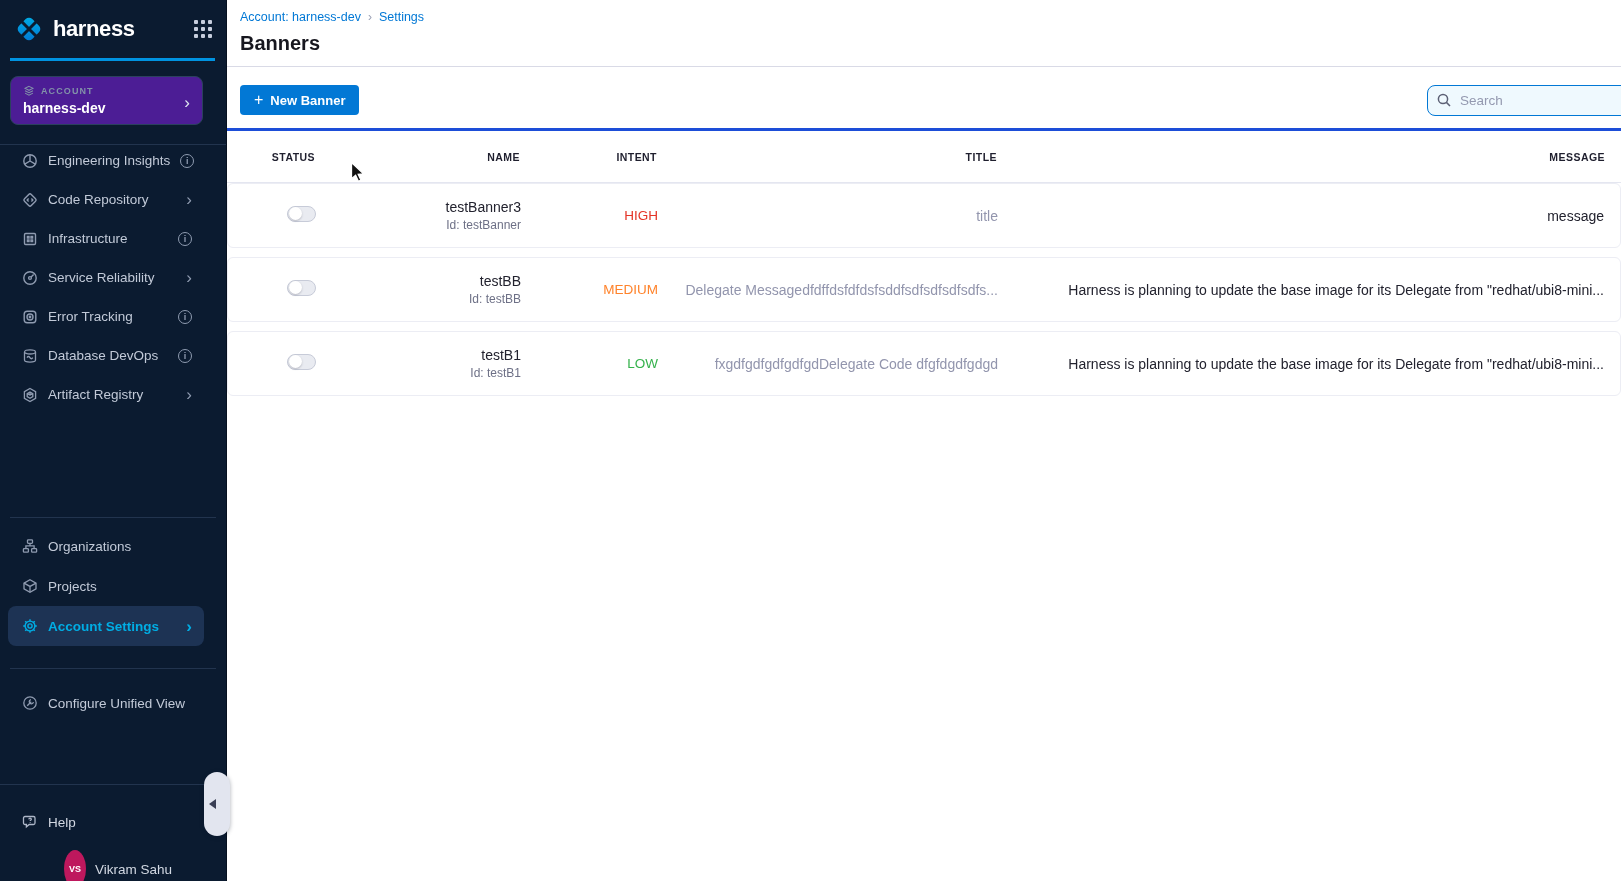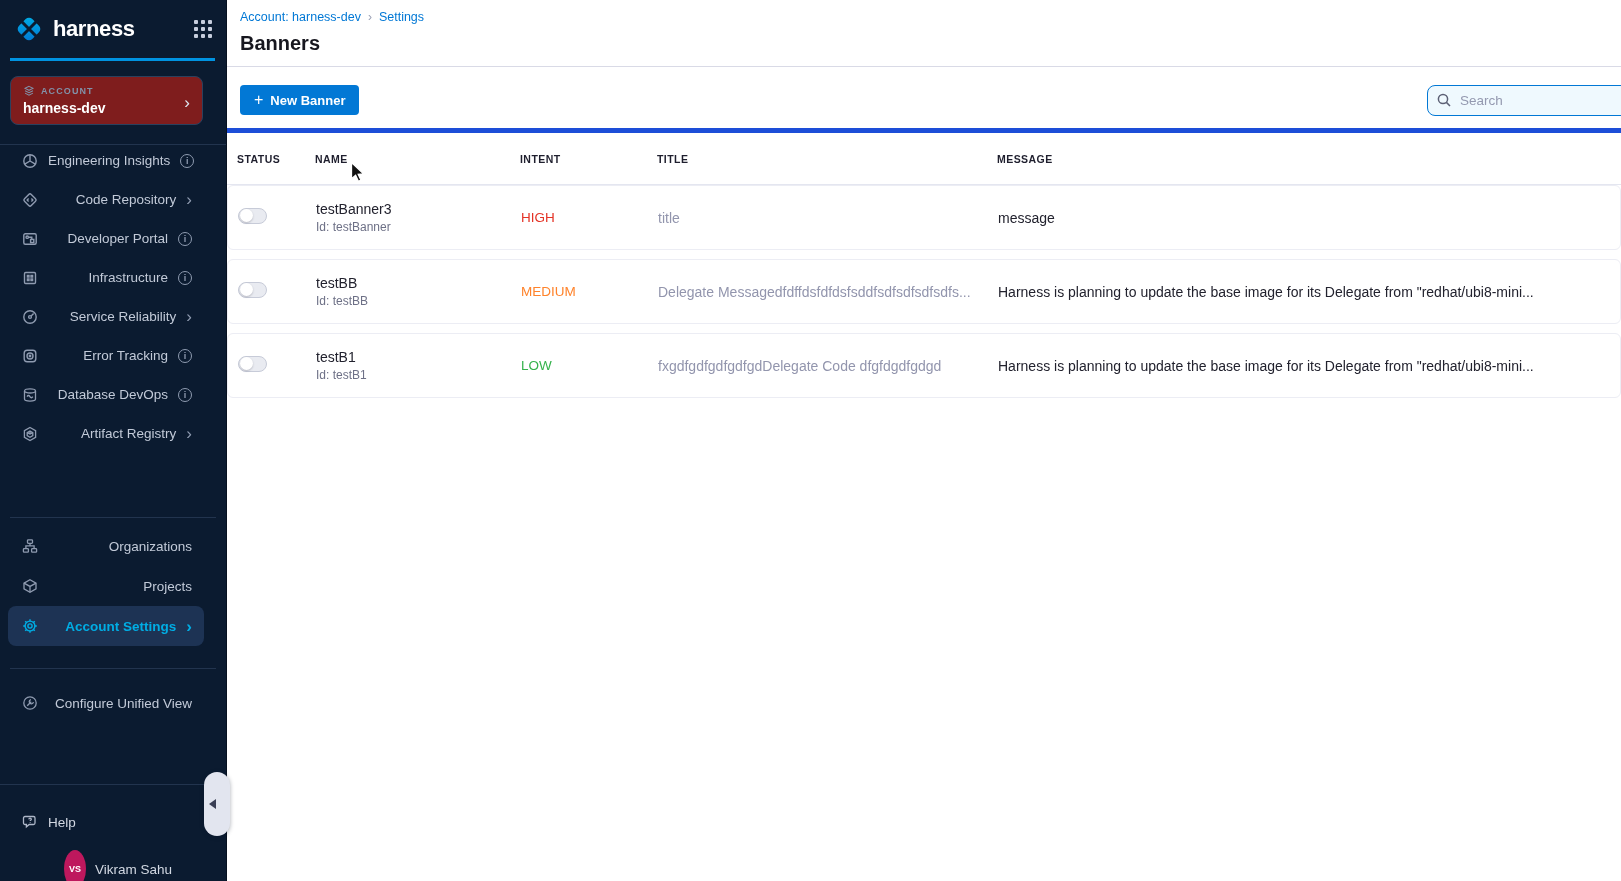--- a/index.html
+++ b/index.html
@@ -12,35 +12,35 @@
              background: #0b1b30; color: #c2cad8; border-right: 1px solid #06101f; }
   .brand-row { position: absolute; top: 0; left: 0; right: 0; height: 58px;
                display: flex; align-items: center; padding: 8px 14px; gap: 9px; }
   .logo { width: 30px; height: 30px; flex: 0 0 auto; }
   .brand-name { color: #ffffff; font-size: 22px; font-weight: 700; letter-spacing: -0.4px; flex: 1; }
   .grid-icon { display: grid; grid-template-columns: repeat(3, 4px); gap: 3px; cursor: pointer; }
   .grid-icon i { width: 4px; height: 4px; background: #c7cedd; border-radius: 1px; display: block; }
   .hr-blue { position: absolute; top: 58px; left: 10px; right: 11px; height: 3px; background: #0093e1; }
 
   .account-card { position: absolute; top: 76px; left: 10px; width: 193px; height: 49px;
-                  background: #7f1d1d; border: 1px solid #2b415e; border-radius: 8px;
+                  background: #4c1d95; border: 1px solid #2b415e; border-radius: 8px;
                   padding: 8px 12px; cursor: pointer; }
   .account-card .acc-top { display: flex; align-items: center; gap: 6px; }
   .acc-label { font-size: 9px; letter-spacing: 1.1px; color: #8292a9; font-weight: 700; }
   .acc-name { font-size: 14px; color: #ffffff; font-weight: 700; margin-top: 3px; }
   .acc-chevron { position: absolute; right: 12px; top: 17px; color: #dfe6f0; font-size: 17px; line-height: 1; }
   .acc-chevron::after { content: "\203A"; }
 
   .sb-divider { position: absolute; left: 0; right: 0; height: 1px; background: #22344e; }
   .sb-divider.inset { left: 10px; right: 10px; }
 
   .nav-group { position: absolute; left: 0; right: 22px; }
   .nav-item { display: flex; align-items: center; gap: 10px; height: 39px;
               padding: 0 12px 0 22px; font-size: 13.5px; color: #c2cad8; cursor: pointer;
-              border-radius: 8px; text-align: right; }
+              border-radius: 8px; }
   .nav-group.g2 .nav-item, .nav-group.g3 .nav-item { height: 40px; }
   .icon-slot { width: 16px; height: 16px; flex: 0 0 auto; color: #8f9bb0; display: flex; align-items: center; }
   .icon-slot svg { width: 16px; height: 16px; }
   .nav-label { flex: 1; white-space: nowrap; }
   .trail { flex: 0 0 auto; color: #8f9bb0; display: flex; align-items: center; justify-content: center; }
   .trail.chevron::after { content: "\203A"; font-size: 17px; line-height: 1; }
   .trail.info { width: 14px; height: 14px; border: 1.2px solid #8f9bb0; border-radius: 50%;
                 font-size: 9px; font-weight: 600; }
   .trail.info::after { content: "i"; }
   .nav-item.selected { background: #1d3354; margin-left: 8px; padding-left: 14px; }
@@ -78,21 +78,21 @@
                     display: flex; align-items: center; gap: 7px; cursor: pointer; }
   .plus-glyph { font-size: 16px; font-weight: 400; line-height: 1; }
   .plus-glyph::after { content: "+"; }
   .search-wrap { position: absolute; left: 1200px; top: 85px; width: 220px; height: 31px; }
   .search-wrap input { width: 100%; height: 100%; border: 1.5px solid #0278d5; border-radius: 8px;
                        background: #eff9fe; padding: 0 10px 0 32px; font-size: 13.5px;
                        font-family: "Liberation Sans", sans-serif; color: #22222e; outline: none; }
   .search-wrap input::placeholder { color: #9499b0; }
   .search-icon { position: absolute; left: 9px; top: 7px; width: 16px; height: 16px; color: #5c6075; }
 
-  .table-area { position: absolute; left: 0; right: 0; top: 128px; border-top: 5px solid #1d4ed8; }
+  .table-area { position: absolute; left: 0; right: 0; top: 128px; border-top: 3px solid #1d4ed8; text-align: right; }
   .tgrid { display: grid; grid-template-columns: 78px 205px 137px 340px 1fr;
            padding-left: 10px; padding-right: 16px; align-items: center; }
   .thead { height: 52px; border-bottom: 1px solid #e4e6f0; background: #fff; }
   .thead .th { font-size: 10.5px; font-weight: 700; letter-spacing: .45px; color: #1f1f2e; }
   .banner-row { height: 65px; margin-bottom: 9px; background: #fff;
                 border: 1px solid #ecedf4; border-radius: 6px; cursor: pointer; }
   .toggle { display: inline-block; width: 29px; height: 16px; border-radius: 8px;
             background: #e9ebf1; border: 1px solid #c7cbd8; position: relative; cursor: pointer; }
   .toggle .knob { position: absolute; left: 1px; top: 0.5px; width: 13px; height: 13px;
                   border-radius: 50%; background: #ffffff; box-shadow: 0 1px 2px rgba(40,41,61,.25); }
@@ -167,32 +167,20 @@
     <span class="icon-slot">
             <svg viewBox="0 0 16 16" fill="none" stroke="currentColor" stroke-width="1.4">
               <rect x="3.2" y="3.2" width="9.6" height="9.6" rx="1.8" transform="rotate(45 8 8)"></rect>
               <path d="M6.6 6.6L5.2 8l1.4 1.4M9.4 6.6L10.8 8 9.4 9.4"></path>
             </svg>
           </span>
     <span class="nav-label">Code Repository</span>
     <span class="trail chevron"></span>
   </div>
 
-  <div class="nav-item">
-    <span class="icon-slot">
-            <svg viewBox="0 0 16 16" fill="none" stroke="currentColor" stroke-width="1.4">
-              <rect x="1.8" y="2.8" width="12.4" height="10.4" rx="1.5"></rect>
-              <circle cx="5.2" cy="6.2" r="1.2"></circle>
-              <rect x="8.6" y="8.4" width="3.2" height="3.2"></rect>
-              <path d="M6.4 6.2h3.4v2.2"></path>
-            </svg>
-          </span>
-    <span class="nav-label">Developer Portal</span>
-    <span class="trail info"></span>
-  </div>
 
   <div class="nav-item">
     <span class="icon-slot">
             <svg viewBox="0 0 16 16" fill="none" stroke="currentColor" stroke-width="1.4">
               <rect x="2.5" y="2.5" width="11" height="11" rx="1.2"></rect>
               <path d="M5.4 5.4h1.6v1.6H5.4zM9 5.4h1.6v1.6H9zM5.4 9h1.6v1.6H5.4zM9 9h1.6v1.6H9z"></path>
             </svg>
           </span>
     <span class="nav-label">Infrastructure</span>
     <span class="trail info"></span>

